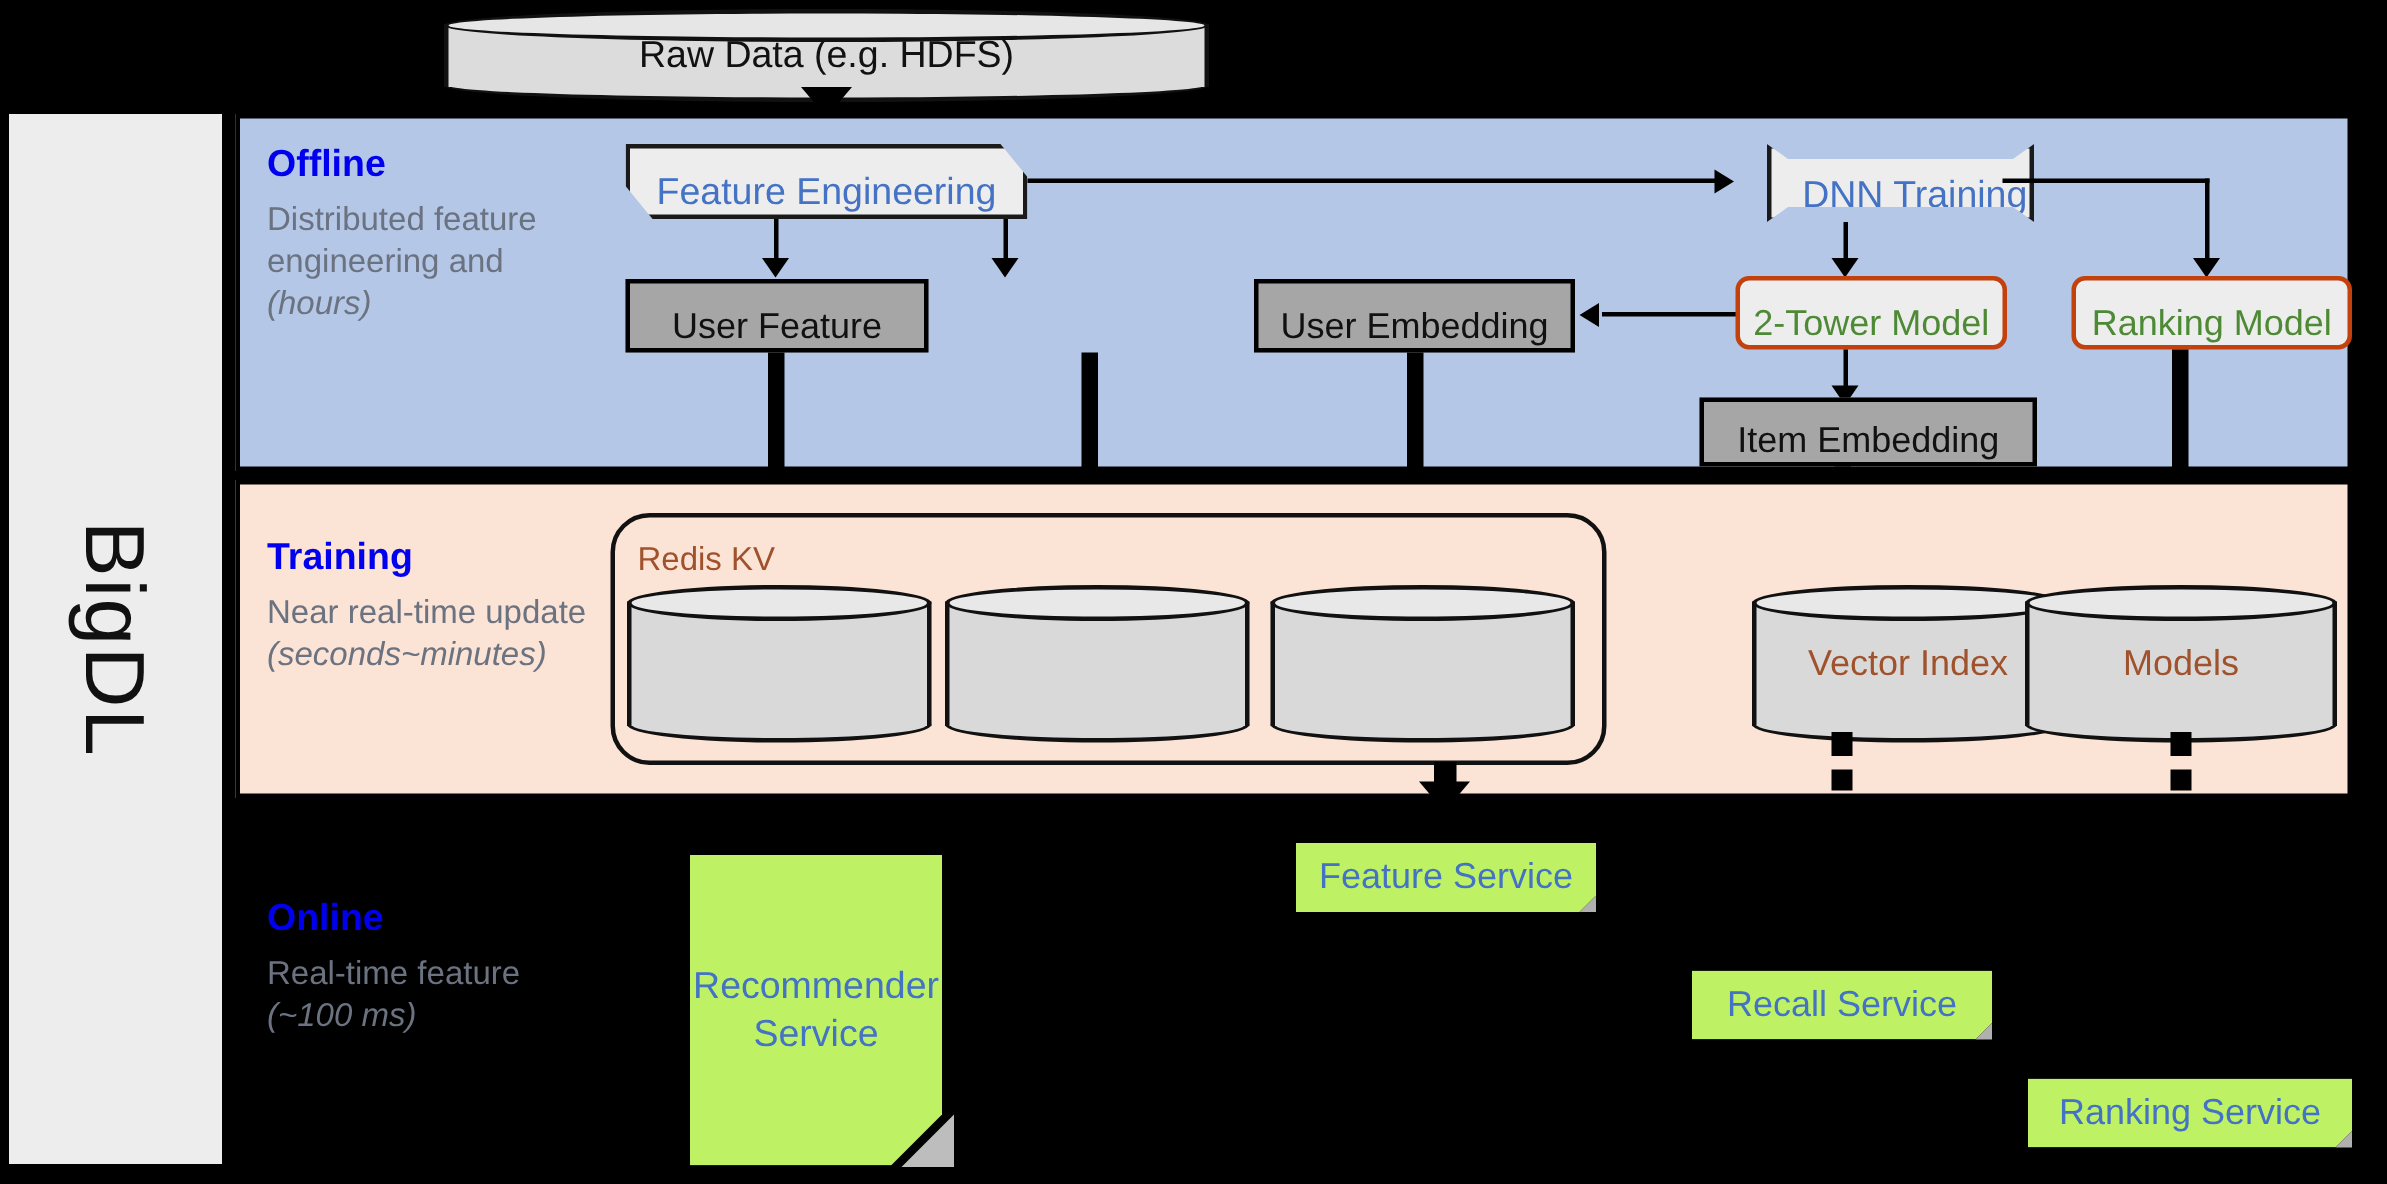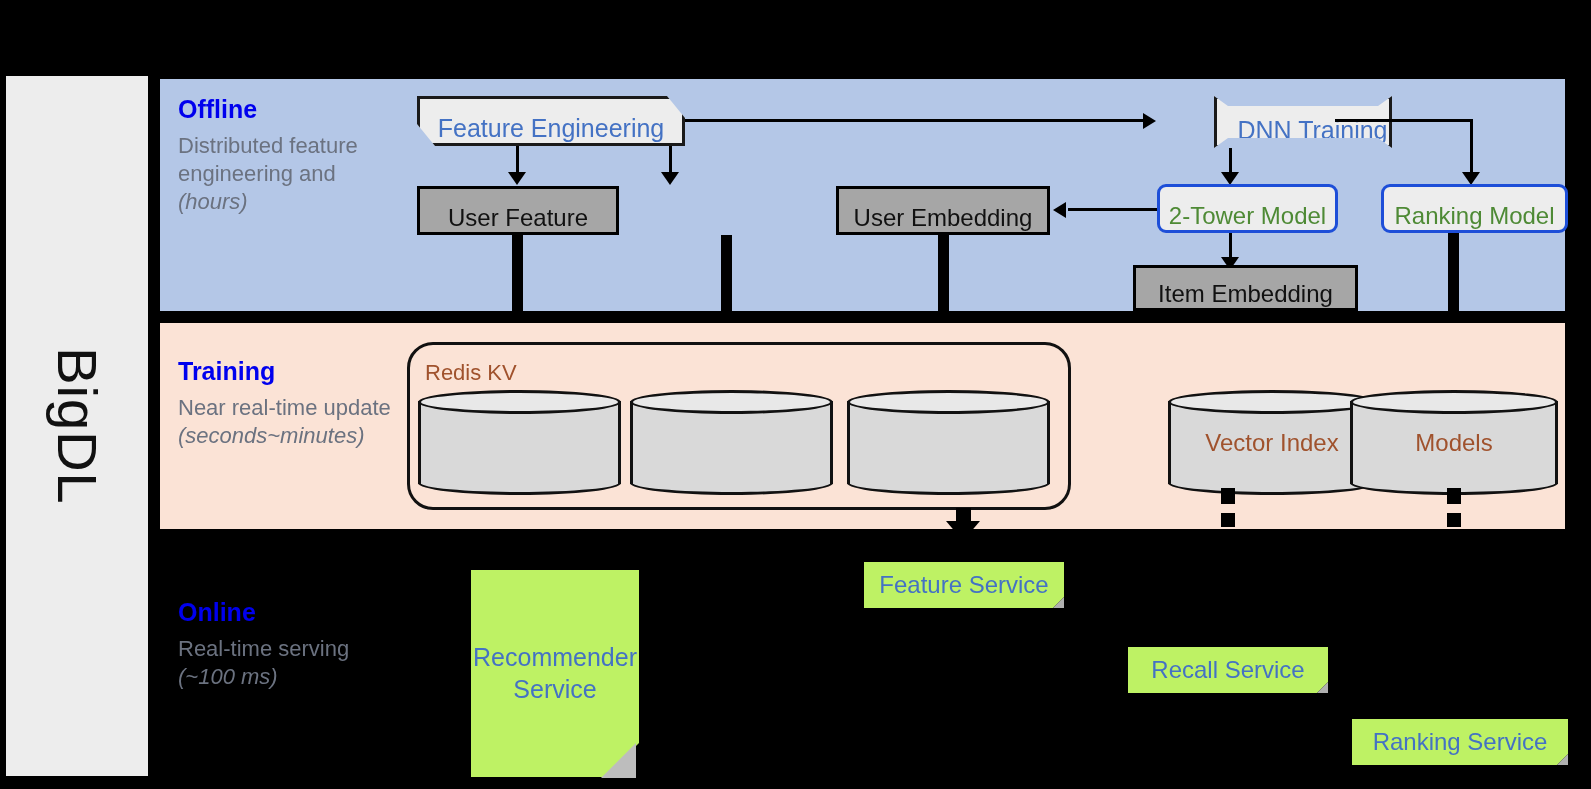--- a/index.html
+++ b/index.html
@@ -25,21 +25,21 @@
   #cap-nearline{left:178px;top:357px;width:230px;}
   #cap-online{left:178px;top:598px;width:230px;}
 
   
   .node{position:absolute;box-sizing:border-box;display:flex;align-items:flex-end;justify-content:center;text-align:center;}
 
   
   .greybox{background:#a6a6a6;border:3px solid #000;color:#111;font-size:24px;}
 
   
-  .roundbox{background:#ededed;border:3px solid #1d4ed8;border-radius:9px;font-size:24px;}
+  .roundbox{background:#ededed;border:3px solid #c2410c;border-radius:9px;font-size:24px;}
   .green{color:#4e8a35;}
 
   
   .banner{background:#ededed;border:3px solid #1a1a1a;font-size:25px;color:#4472c4;
      clip-path:polygon(0 0, calc(100% - 18px) 0, 100% 22px, 100% 100%, 18px 100%, 0 calc(100% - 22px));}
   
   .flag2{background:#ededed;border:3px solid #1a1a1a;font-size:25px;color:#4472c4;
      clip-path:polygon(0 0, 14px 10px, calc(100% - 14px) 10px, 100% 0, 100% 100%,
                        calc(100% - 14px) calc(100% - 10px), 14px calc(100% - 10px), 0 100%);}
 
@@ -81,39 +81,45 @@
 </style>
 </head>
 <body>
 
 <div id="stage">
 
   <div id="rail">
     <div id="rail-label">BigDL</div>
   </div>
 
+  <div class="cyl" id="rawdata">
+    <div class="bot"></div>
+    <div class="body"></div>
+    <div class="top"></div>
+    <div class="lbl">Raw Data (e.g. HDFS)</div>
+  </div>
 
   <div class="ln" style="left:548px;top:62px;width:7px;height:20px;"></div>
   <div class="arrow-d-big" style="left:534px;top:58px;"></div>
 
   <div class="band" id="band-offline"></div>
 
   <div class="cap" id="cap-offline">
     <div class="ttl">Offline</div>
     <div class="sub"><span>Distributed feature engineering and </span><i>(hours)</i></div>
   </div>
 
   <div class="node banner" style="left:417px;top:96px;width:268px;height:50px;">
     <span>Feature Engineering</span>
   </div>
 
   <div class="ln thin" style="left:685px;top:119px;width:460px;height:3px;"></div>
   <div class="arrow-r" style="left:1143px;top:113px;"></div>
 
-  <div class="node flag2" style="left:1214px;top:96px;width:178px;height:52px;padding-left:19px;">
+  <div class="node flag2" style="left:1178px;top:96px;width:178px;height:52px;padding-left:19px;">
     <span>DNN Training</span>
   </div>
 
   <div class="ln thin" style="left:516px;top:146px;width:3px;height:30px;"></div>
   <div class="arrow-d" style="left:508px;top:172px;"></div>
 
   <div class="ln thin" style="left:669px;top:146px;width:3px;height:30px;"></div>
   <div class="arrow-d" style="left:661px;top:172px;"></div>
 
   <div class="node greybox" style="left:417px;top:186px;width:202px;height:49px;">
@@ -208,24 +214,24 @@
   <div class="arrow-d-big" style="left:946px;top:521px;"></div>
 
   <div class="sq" style="left:1221px;top:488px;width:14px;height:16px;"></div>
   <div class="sq" style="left:1221px;top:513px;width:14px;height:14px;"></div>
 
   <div class="sq" style="left:1447px;top:488px;width:14px;height:16px;"></div>
   <div class="sq" style="left:1447px;top:513px;width:14px;height:14px;"></div>
 
   <div class="cap" id="cap-online">
     <div class="ttl">Online</div>
-    <div class="sub"><span>Real-time serving </span><i>(~100 ms)</i></div>
-  </div>
-
-  <div class="doc" style="left:471px;top:570px;width:168px;height:207px;font-size:25px;line-height:1.25;padding:0 10px;
+    <div class="sub"><span>Real-time feature </span><i>(~100 ms)</i></div>
+  </div>
+
+  <div class="doc" style="left:460px;top:570px;width:168px;height:207px;font-size:25px;line-height:1.25;padding:0 10px;
        clip-path:polygon(0 0, 100% 0, 100% calc(100% - 34px), calc(100% - 34px) 100%, 0 100%);justify-content:center;">
     <span>Recommender Service</span>
   </div>
   <div style="position:absolute;left:601px;top:743px;width:0;height:0;border-left:35px solid transparent;border-bottom:35px solid #bdbdbd;"></div>
 
   <div class="doc" style="left:864px;top:562px;width:200px;height:46px;font-size:24px;
        clip-path:polygon(0 0, 100% 0, 100% calc(100% - 11px), calc(100% - 11px) 100%, 0 100%);">
     <span>Feature Service</span>
   </div>
   <div style="position:absolute;left:1053px;top:597px;width:0;height:0;border-left:11px solid transparent;border-bottom:11px solid #b0b0b0;"></div>

